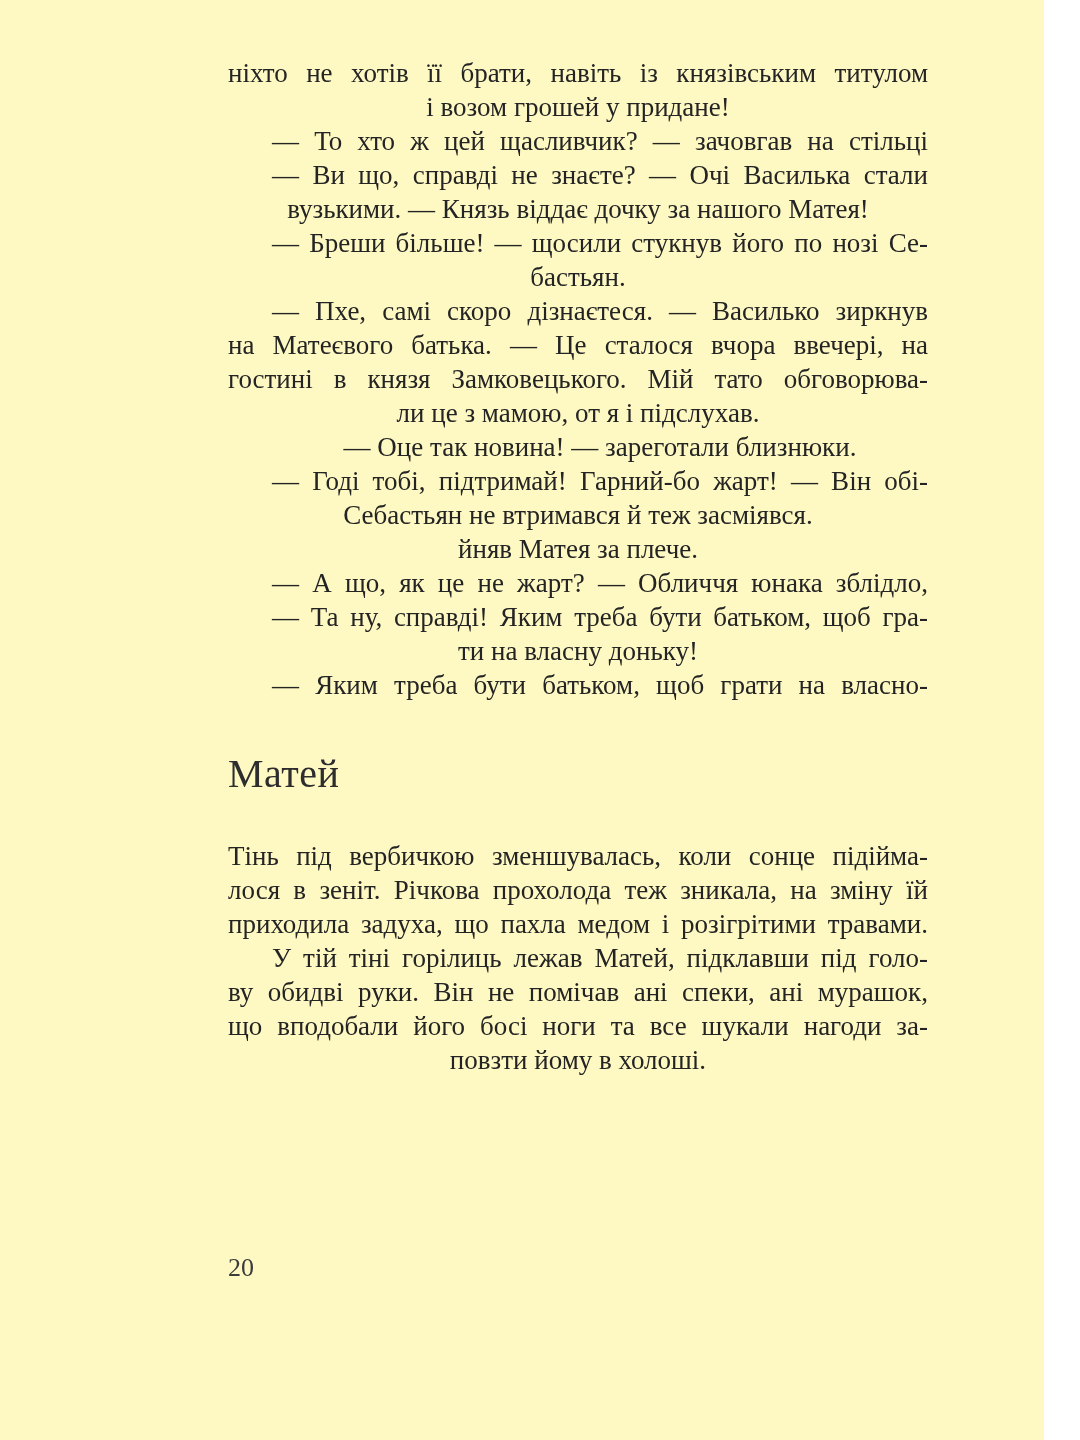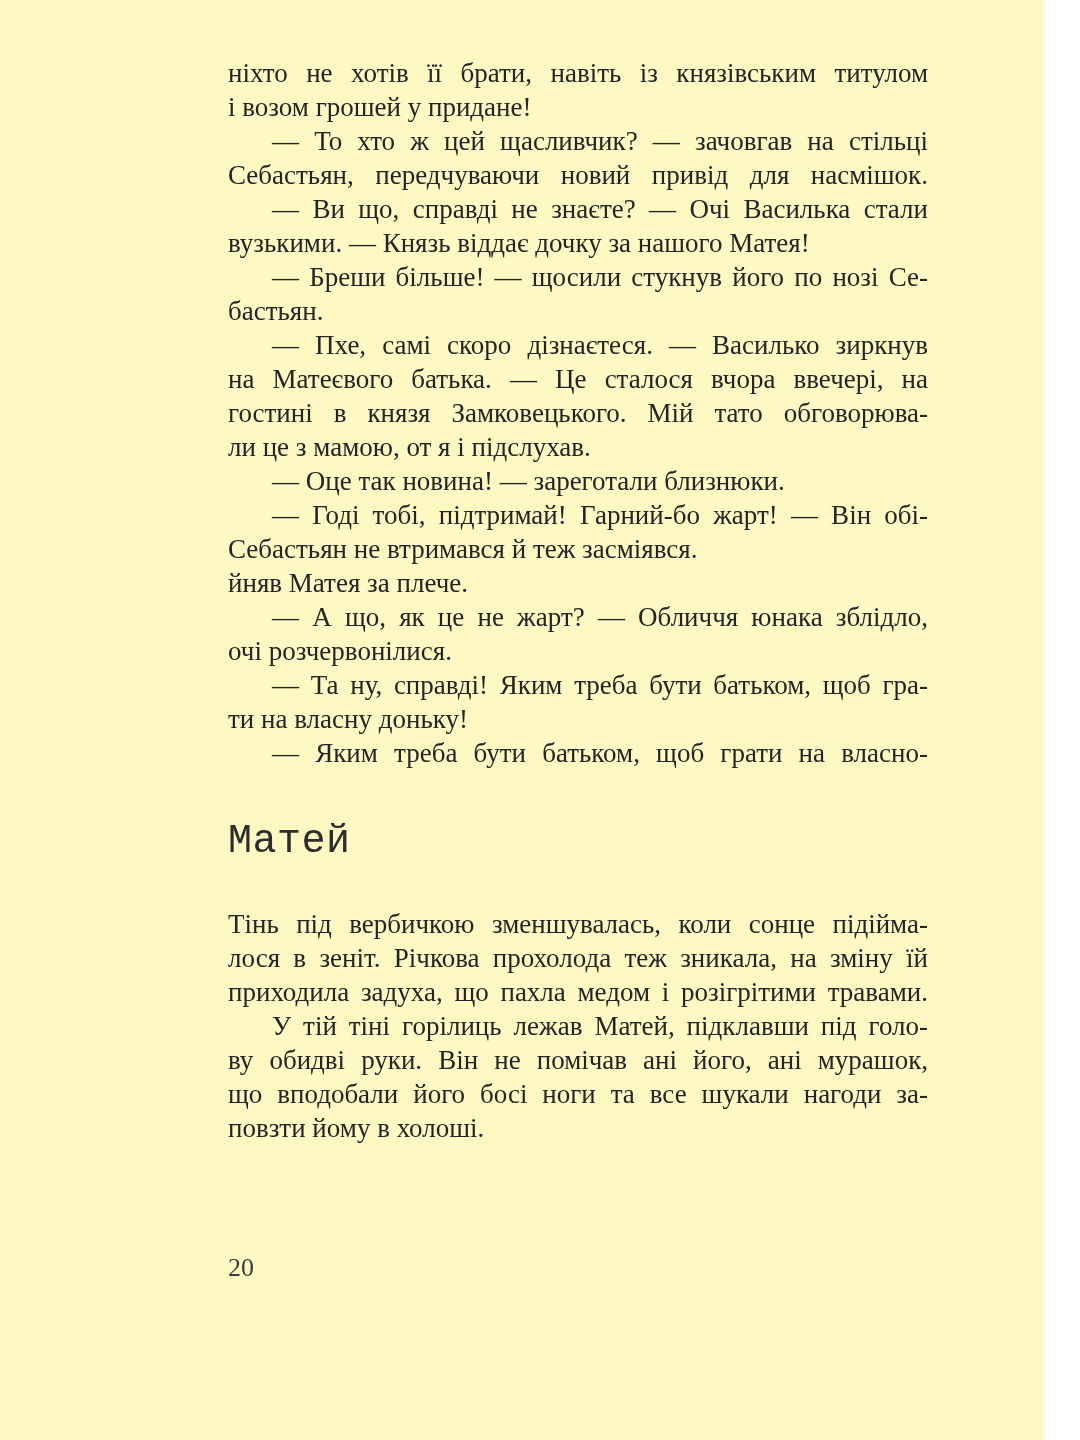--- a/index.html
+++ b/index.html
@@ -15,34 +15,34 @@
   }
   .text-block {
     position: absolute;
     left: 228px;
     top: 56px;
     width: 700px;
   }
   .line {
     font-size: 27px;
     line-height: 34px;
-    text-align: left;
+    text-align: center;
     white-space: normal;
     max-height: 34px;
     overflow: hidden;
   }
   .line.just {
     text-align: justify;
     text-align-last: justify;
     text-justify: inter-word;
   }
   .line.indent { padding-left: 44px; }
   .italic { }
   .heading {
-    font-family: Liberation Mono, monospace;
+    font-family: Liberation Serif, serif;
     font-weight: 300;
     font-size: 40px;
     line-height: 52px;
     letter-spacing: 0.5px;
     color: #2d2d2d;
     margin-top: 46px;
     margin-bottom: 39px;
   }
   .page-number {
     position: absolute;
@@ -56,44 +56,42 @@
 </style>
 </head>
 <body>
 
 <div class="page">
   <div class="text-block">
     <div>
         <div class="line just"><span>ніхто не хотів її брати, навіть із князівським титулом</span></div>
         <div class="line"><span>і возом грошей у придане!</span></div>
         <div class="line indent just"><span>— То хто ж цей щасливчик? — зачовгав на стільці</span></div>
-        <div class="line just"><span>Себастьян, передчуваючи новий привід для насмішок.</span></div>
         <div class="line indent just"><span>— Ви що, </span><span class="italic">справді</span><span> не знаєте? — Очі Василька стали</span></div>
         <div class="line"><span>вузькими. — Князь віддає дочку за нашого Матея!</span></div>
         <div class="line indent just"><span>— Бреши більше! — щосили стукнув його по нозі Се-</span></div>
         <div class="line"><span>бастьян.</span></div>
         <div class="line indent just"><span>— Пхе, самі скоро дізнаєтеся. — Василько зиркнув</span></div>
         <div class="line just"><span>на Матеєвого батька. — Це сталося вчора ввечері, на</span></div>
         <div class="line just"><span>гостині в князя Замковецького. Мій тато обговорюва-</span></div>
         <div class="line"><span>ли це з мамою, от я і підслухав.</span></div>
         <div class="line indent"><span>— Оце так новина! — зареготали близнюки.</span></div>
         <div class="line indent just"><span>— Годі тобі, підтримай! Гарний-бо жарт! — Він обі-</span></div>
         <div class="line"><span>Себастьян не втримався й теж засміявся.</span></div>
         <div class="line"><span>йняв Матея за плече.</span></div>
         <div class="line indent just"><span>— А що, як це не жарт? — Обличчя юнака зблідло,</span></div>
-        <div class="line"><span>очі розчервонілися.</span></div>
         <div class="line indent just"><span>— Та ну, справді! Яким треба бути батьком, щоб гра-</span></div>
         <div class="line"><span>ти на власну доньку!</span></div>
         <div class="line indent just"><span>— Яким треба бути батьком, щоб грати на власно-</span></div>
       </div>
     <h2 class="heading">Матей</h2>
     <div>
         <div class="line just"><span>Тінь під вербичкою зменшувалась, коли сонце підійма-</span></div>
         <div class="line just"><span>лося в зеніт. Річкова прохолода теж зникала, на зміну їй</span></div>
         <div class="line just"><span>приходила задуха, що пахла медом і розігрітими травами.</span></div>
         <div class="line indent just"><span>У тій тіні горілиць лежав Матей, підклавши під голо-</span></div>
-        <div class="line just"><span>ву обидві руки. Він не помічав ані його, ані мурашок,</span></div>
+        <div class="line just"><span>ву обидві руки. Він не помічав ані спеки, ані мурашок,</span></div>
         <div class="line just"><span>що вподобали його босі ноги та все шукали нагоди за-</span></div>
         <div class="line"><span>повзти йому в холоші.</span></div>
       </div>
   </div>
   <div class="page-number">20</div>
 </div>
 
 </body></html>

